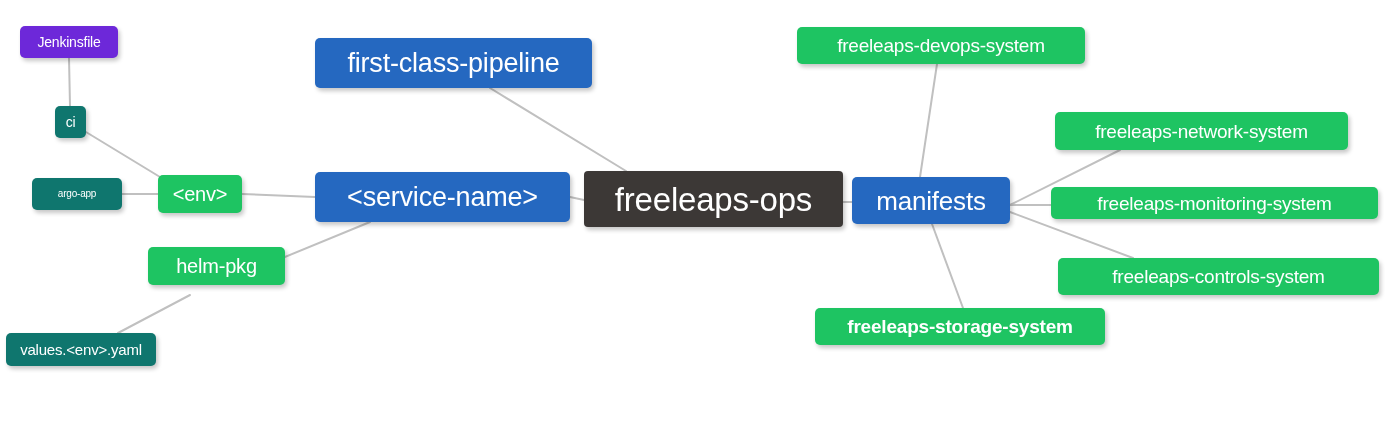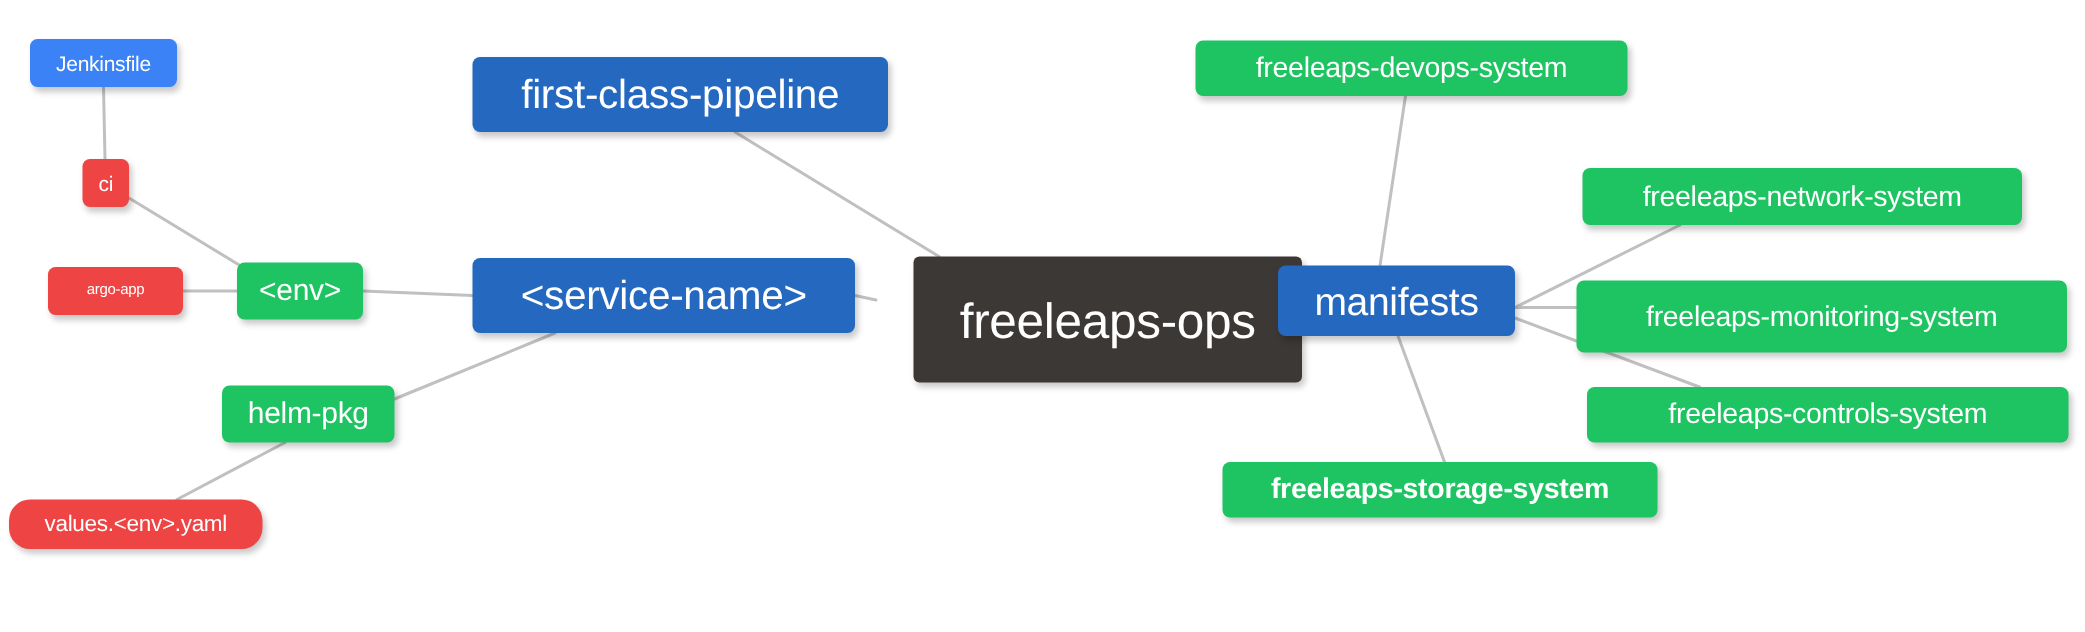--- a/index.html
+++ b/index.html
@@ -38,22 +38,22 @@
     box-shadow: 2px 3px 4px rgba(0,0,0,0.22);
     letter-spacing: -0.2px;
     padding: 0 10px;
   }
   .node.root {
     background: #3c3836;
     border-radius: 4px;
   }
   .node.blue  { background: #2568c0; }
   .node.green { background: #1ec462; }
-  .node.orange{ background: #3b82f6; }
-  .node.red   { background: #ef4444; text-align: center; }
+  .node.orange{ background: #6d28d9; }
+  .node.red   { background: #0f766e; text-align: center; }
 </style>
 </head>
 <body>
 
 <div id="canvas">
   <svg id="edges" viewBox="0 0 1390 421">
       <line x1="69" y1="58" x2="70" y2="106" stroke="#c0c0c0" stroke-width="2" stroke-linecap="round"></line>
       <line x1="86" y1="132" x2="160" y2="177" stroke="#c0c0c0" stroke-width="2" stroke-linecap="round"></line>
       <line x1="122" y1="194" x2="158" y2="194" stroke="#c0c0c0" stroke-width="2" stroke-linecap="round"></line>
       <line x1="242" y1="194" x2="315" y2="197" stroke="#c0c0c0" stroke-width="2" stroke-linecap="round"></line>
@@ -74,45 +74,45 @@
       </div>
       <div class="node red" style="left: 55px; top: 106px; width: 31px; height: 32px; font-size: 14px;">
         <span>ci</span>
       </div>
       <div class="node red" style="left: 32px; top: 178px; width: 90px; height: 32px; font-size: 10px;">
         <span>argo-app</span>
       </div>
       <div class="node green" style="left: 158px; top: 175px; width: 84px; height: 38px; font-size: 20px;">
         <span>&lt;env&gt;</span>
       </div>
-      <div class="node green" style="left: 148px; top: 257px; width: 115px; height: 38px; font-size: 20px;">
+      <div class="node green" style="left: 148px; top: 247px; width: 137px; height: 38px; font-size: 20px;">
         <span>helm-pkg</span>
       </div>
-      <div class="node red" style="left: 6px; top: 333px; width: 169px; height: 33px; font-size: 15px; border-radius: 14px;">
+      <div class="node red" style="left: 6px; top: 333px; width: 150px; height: 33px; font-size: 15px;">
         <span>values.&lt;env&gt;.yaml</span>
       </div>
       <div class="node blue" style="left: 315px; top: 38px; width: 277px; height: 50px; font-size: 27px;">
         <span>first-class-pipeline</span>
       </div>
       <div class="node blue" style="left: 315px; top: 172px; width: 255px; height: 50px; font-size: 27px;">
         <span>&lt;service-name&gt;</span>
       </div>
-      <div class="node root" style="left: 609px; top: 171px; width: 259px; height: 84px; font-size: 33px;">
+      <div class="node root" style="left: 584px; top: 171px; width: 259px; height: 56px; font-size: 33px;">
         <span>freeleaps-ops</span>
       </div>
       <div class="node blue" style="left: 852px; top: 177px; width: 158px; height: 47px; font-size: 26px; align-items: center;">
         <span>manifests</span>
       </div>
       <div class="node green" style="left: 797px; top: 27px; width: 288px; height: 37px; font-size: 19px;">
         <span>freeleaps-devops-system</span>
       </div>
       <div class="node green" style="left: 1055px; top: 112px; width: 293px; height: 38px; font-size: 19px;">
         <span>freeleaps-network-system</span>
       </div>
-      <div class="node green" style="left: 1051px; top: 187px; width: 327px; height: 48px; font-size: 19px; text-align: center;">
+      <div class="node green" style="left: 1051px; top: 187px; width: 327px; height: 32px; font-size: 19px; text-align: center;">
         <span>freeleaps-monitoring-system</span>
       </div>
       <div class="node green" style="left: 1058px; top: 258px; width: 321px; height: 37px; font-size: 19px;">
         <span>freeleaps-controls-system</span>
       </div>
       <div class="node green" style="left: 815px; top: 308px; width: 290px; height: 37px; font-size: 19px; font-weight: bold;">
         <span>freeleaps-storage-system</span>
       </div>
     </div>
 </div>

